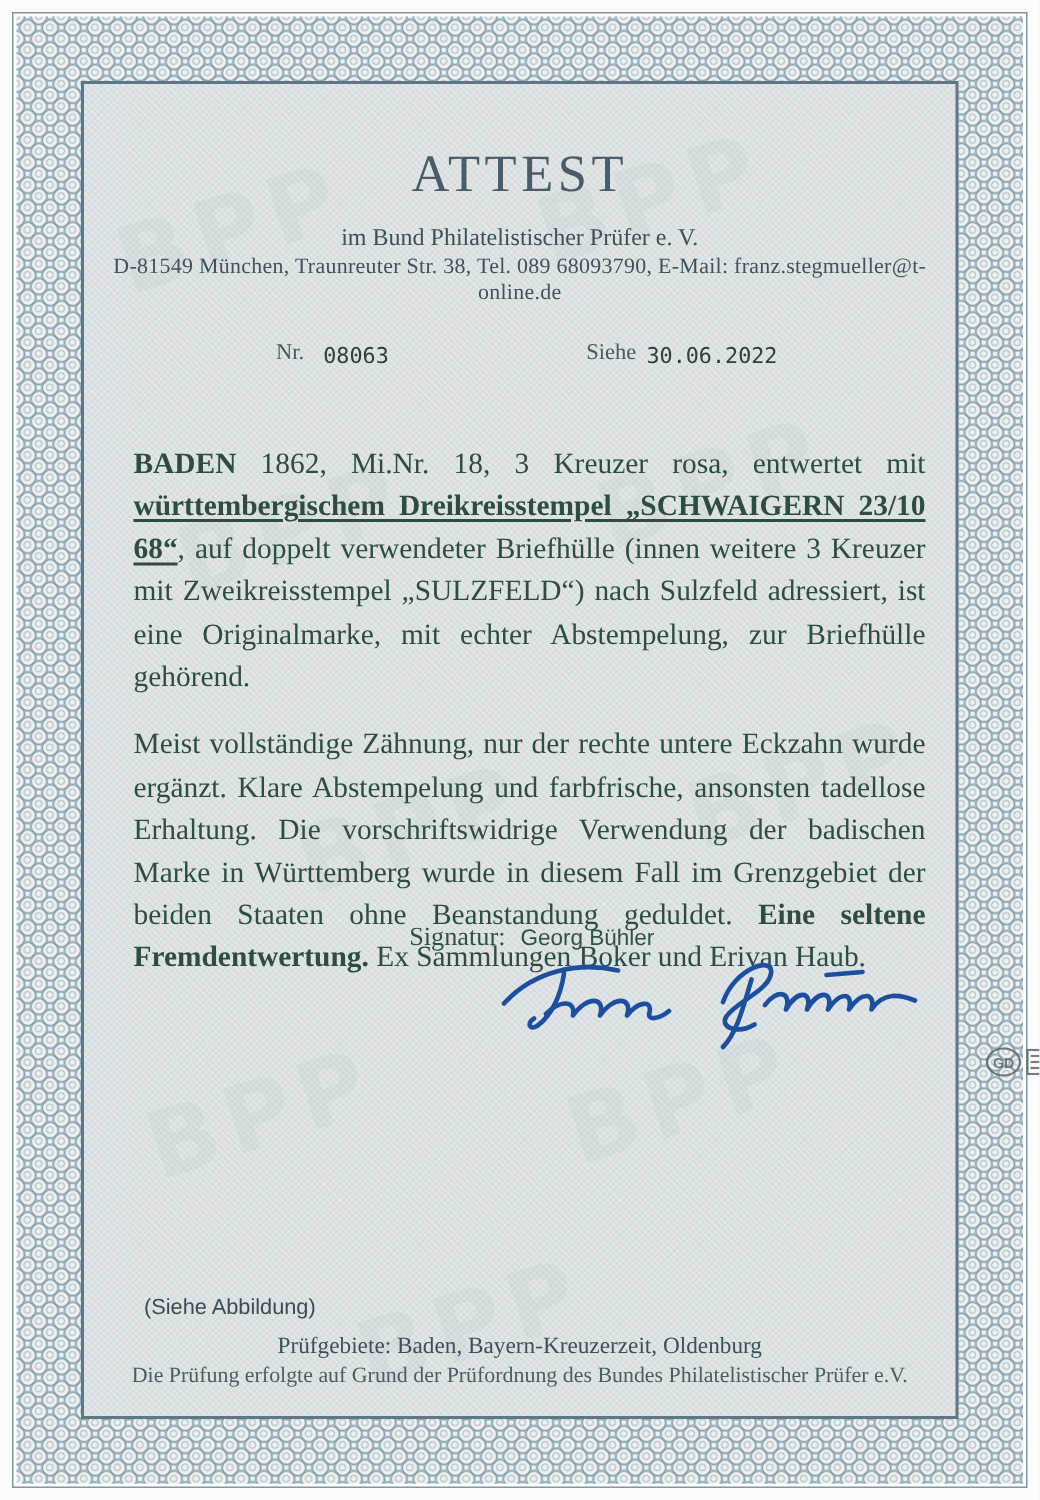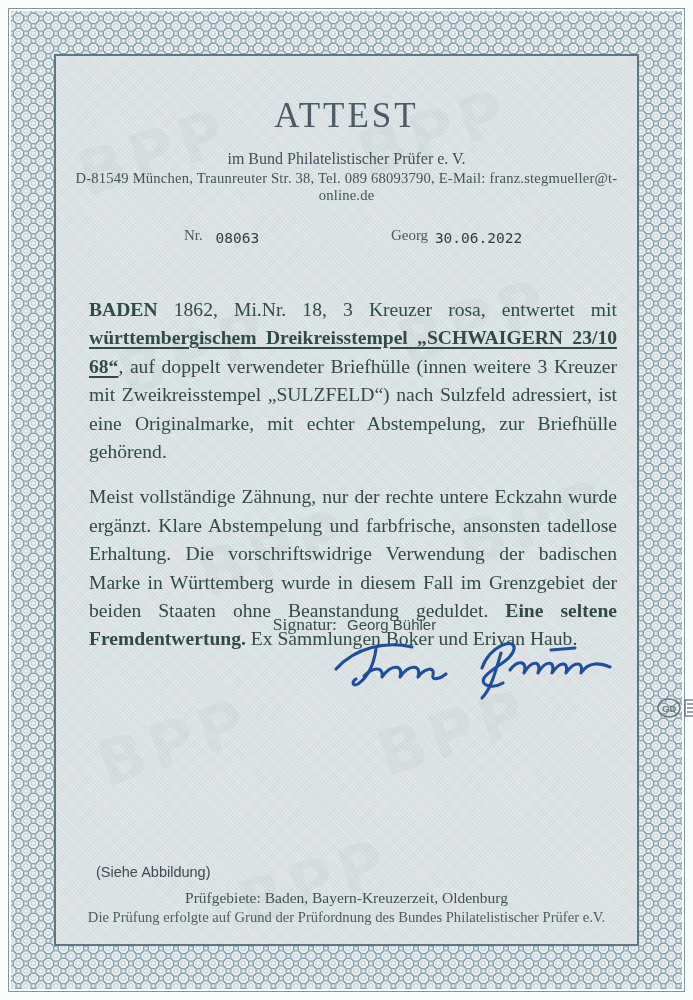--- a/index.html
+++ b/index.html
@@ -83,21 +83,21 @@
 
     <div class="header">
       <div class="title">ATTEST</div>
       <div class="assoc">im Bund Philatelistischer Prüfer e. V.</div>
       <div class="contact">D-81549 München, Traunreuter Str. 38, Tel. 089 68093790, E-Mail: franz.stegmueller@t-online.de</div>
     </div>
 
     <div class="meta-row">
       <span class="meta-label">Nr.</span>
       <span class="meta-value nr">08063</span>
-      <span class="meta-label datum">Georg</span>
+      <span class="meta-label datum">Siehe</span>
       <span class="meta-value dt">30.06.2022</span>
     </div>
 
     <div class="body">
       <p><span class="b">BADEN</span><span> 1862, Mi.Nr. 18, 3 Kreuzer rosa, entwertet mit </span><span class="b u">württembergischem Dreikreisstempel „SCHWAIGERN 23/10 68“</span><span>, auf doppelt verwendeter Briefhülle (innen weitere 3 Kreuzer mit Zweikreisstempel „SULZFELD“) nach Sulzfeld adressiert, ist eine Originalmarke, mit echter Abstempelung, zur Briefhülle gehörend.</span></p>
       <p><span>Meist vollständige Zähnung, nur der rechte untere Eckzahn wurde ergänzt. Klare Abstempelung und farbfrische, ansonsten tadellose Erhaltung. Die vorschriftswidrige Verwendung der badischen Marke in Württemberg wurde in diesem Fall im Grenzgebiet der beiden Staaten ohne Beanstandung geduldet. </span><span class="b">Eine seltene Fremdentwertung.</span><span> Ex Sammlungen Boker und Erivan Haub.</span></p>
     </div>
 
     <div class="signatur-row">
       <span class="signatur-label">Signatur:</span>

